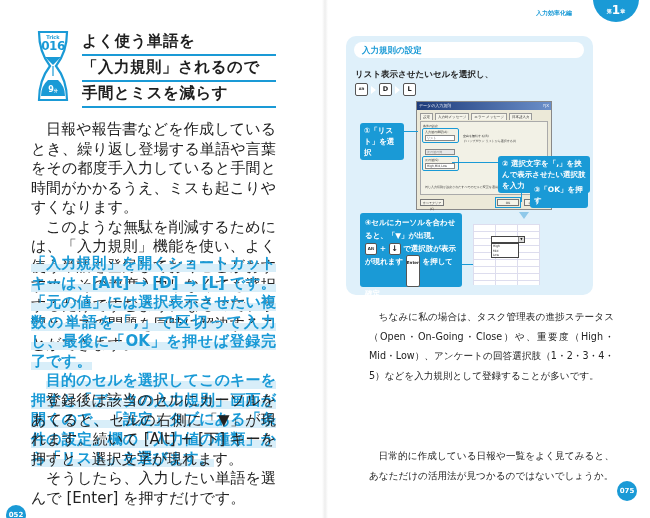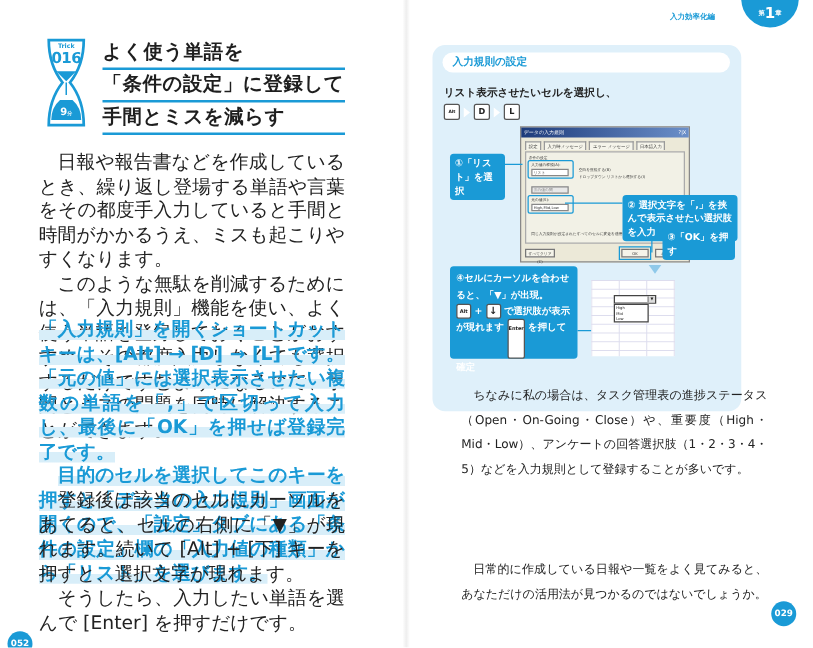--- a/index.html
+++ b/index.html
@@ -42,21 +42,21 @@
   .pnum.right { left: 292px; top: 481px; }
 
   
   .chapter-label { position: absolute; left: 211px; top: 9px; font-size: 6px; font-weight: bold; color: #1a9ad6; }
   .chapter-circle { position: absolute; left: 268px; top: -24px; width: 46px; height: 46px; border-radius: 50%;
     background: #1a9ad6; color: #fff; text-align: center; }
   .chapter-circle span { position: absolute; left: 0; right: 0; top: 27px; font-size: 12px; font-weight: bold; }
   .chapter-circle small { font-size: 5px; vertical-align: middle; }
 
   
-  .box { position: absolute; left: 21px; top: 36px; width: 247px; height: 293px; background: #dff0fa; border-radius: 10px; padding-left: 47px; }
+  .box { position: absolute; left: 21px; top: 36px; width: 247px; height: 259px; background: #dff0fa; border-radius: 10px; padding-left: 47px; }
   .box-title { position: absolute; left: 8px; top: 6px; width: 230px; height: 16px; background: #fff; border-radius: 8px;
     font-size: 8.5px; font-weight: bold; color: #1a9ad6; line-height: 16px; padding-left: 8px; }
   .box-inst { position: absolute; left: 9px; top: 33px; font-size: 8.5px; font-weight: bold; color: #222; }
   .keys { position: absolute; left: 9px; top: 47px; display: flex; align-items: center; }
   .key { width: 13px; height: 13px; background: #fff; border: 1px solid #555; border-radius: 2px; font-size: 6.5px;
     text-align: center; line-height: 11px; font-weight: bold; color: #222; }
   .key.small { font-size: 3.5px; }
   .key-arrow { width: 0; height: 0; border-top: 4px solid transparent; border-bottom: 4px solid transparent;
     border-left: 5px solid #fff; margin: 0 3px; }
 
@@ -112,21 +112,21 @@
       <line x1="17" y1="36" x2="17" y2="46" stroke="#1a9ad6" stroke-width="1.2"></line>
       <path d="M5 66 Q5 56 12 50 L22 50 Q29 56 29 66 Z" fill="#1a9ad6"></path>
     </svg>
     <div class="trick-label trick-word">Trick</div>
     <div class="trick-label trick-num">016</div>
     <div class="trick-label trick-min"><span>9</span><small>分</small></div>
   </div>
 
   <div class="title">
     <div class="title-line">よく使う単語を</div>
-    <div class="title-line">「条件の設定」に登録して</div>
+    <div class="title-line">「入力規則」されるので</div>
     <div class="title-line">手間とミスを減らす</div>
   </div>
 
   <div class="body body1 just">
     <p class="para">日報や報告書などを作成しているとき、繰り返し登場する単語や言葉をその都度手入力していると手間と時間がかかるうえ、ミスも起こりやすくなります。</p>
     <p class="para">このような無駄を削減するためには、「入力規則」機能を使い、よく使う単語を登録しておくことがおすすめ。その都度入力しなくても選択するだけですむようになるので、手間とミスの問題を同時に解決することができます。</p>
   </div>
 
   <div class="body body2 hl just">
     <p class="para noindent"><span class="bg">「入力規則」を開くショートカットキーは、[Alt] → [D] → [L] です。</span></p>
@@ -229,14 +229,14 @@
   </div>
 
   <div class="rbody1 just">
     <p class="para">ちなみに私の場合は、タスク管理表の進捗ステータス（Open・On-Going・Close）や、重要度（High・Mid・Low）、アンケートの回答選択肢（1・2・3・4・5）などを入力規則として登録することが多いです。</p>
   </div>
 
   <div class="rbody2 just">
     <p class="para">日常的に作成している日報や一覧をよく見てみると、あなただけの活用法が見つかるのではないでしょうか。</p>
   </div>
 
-  <div class="pnum right">029</div>
+  <div class="pnum right">075</div>
 </div>
 
 </body></html>

